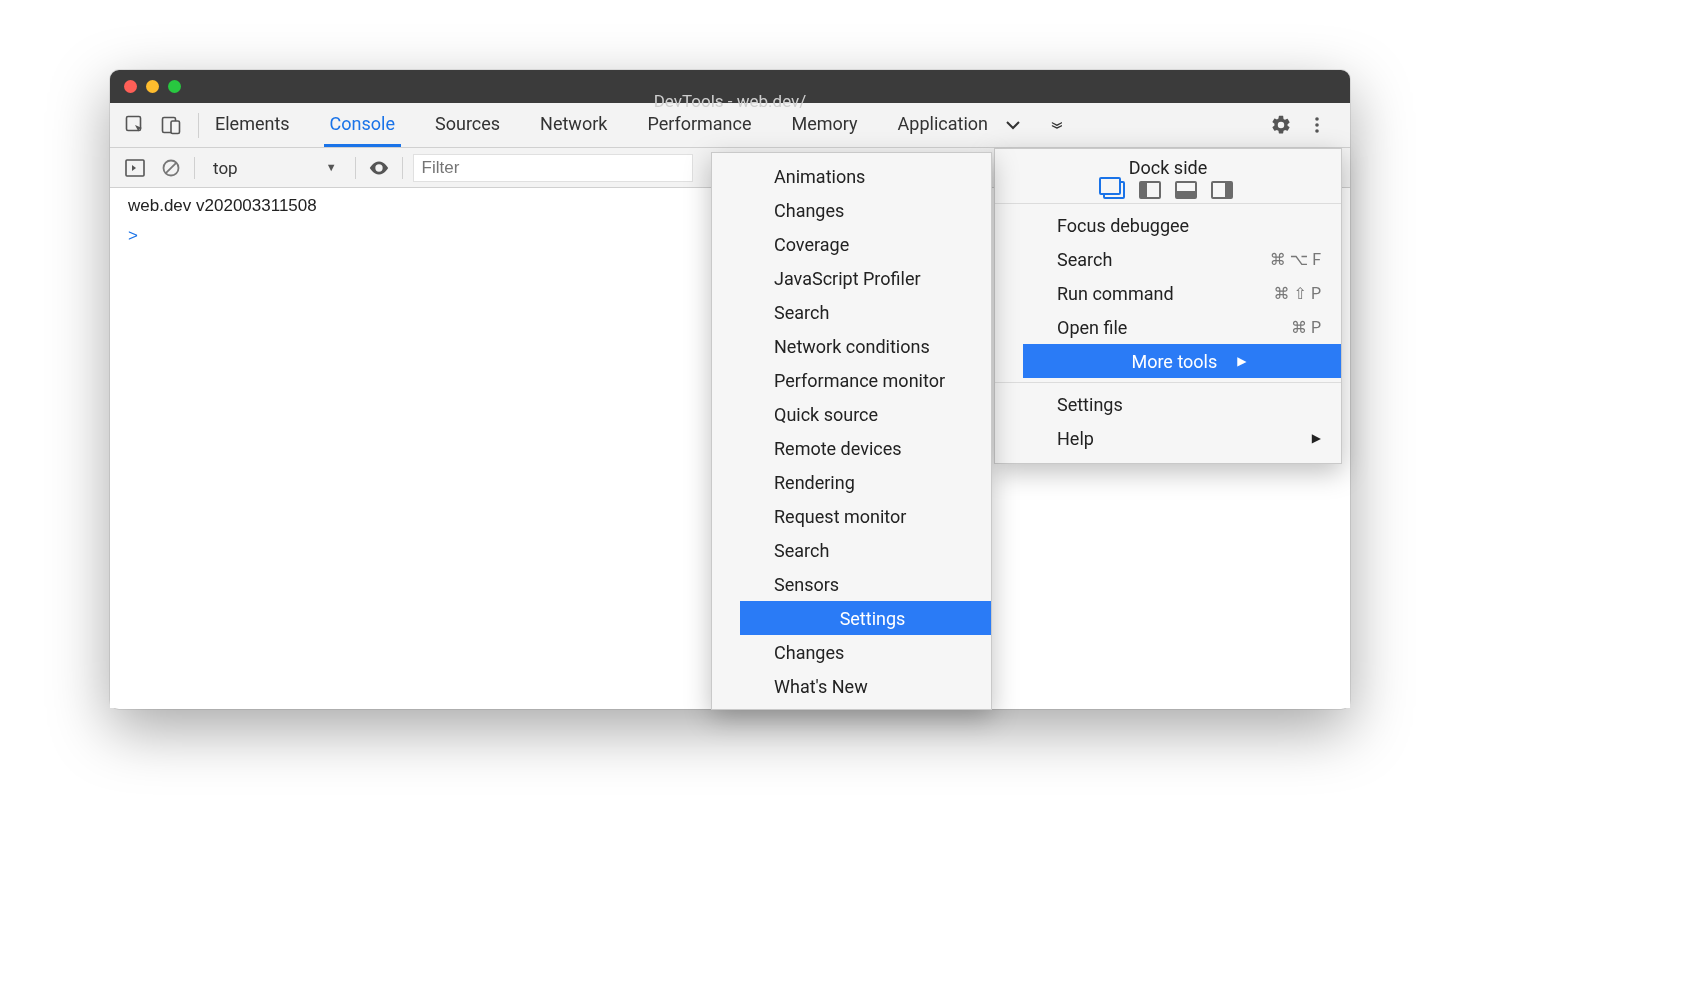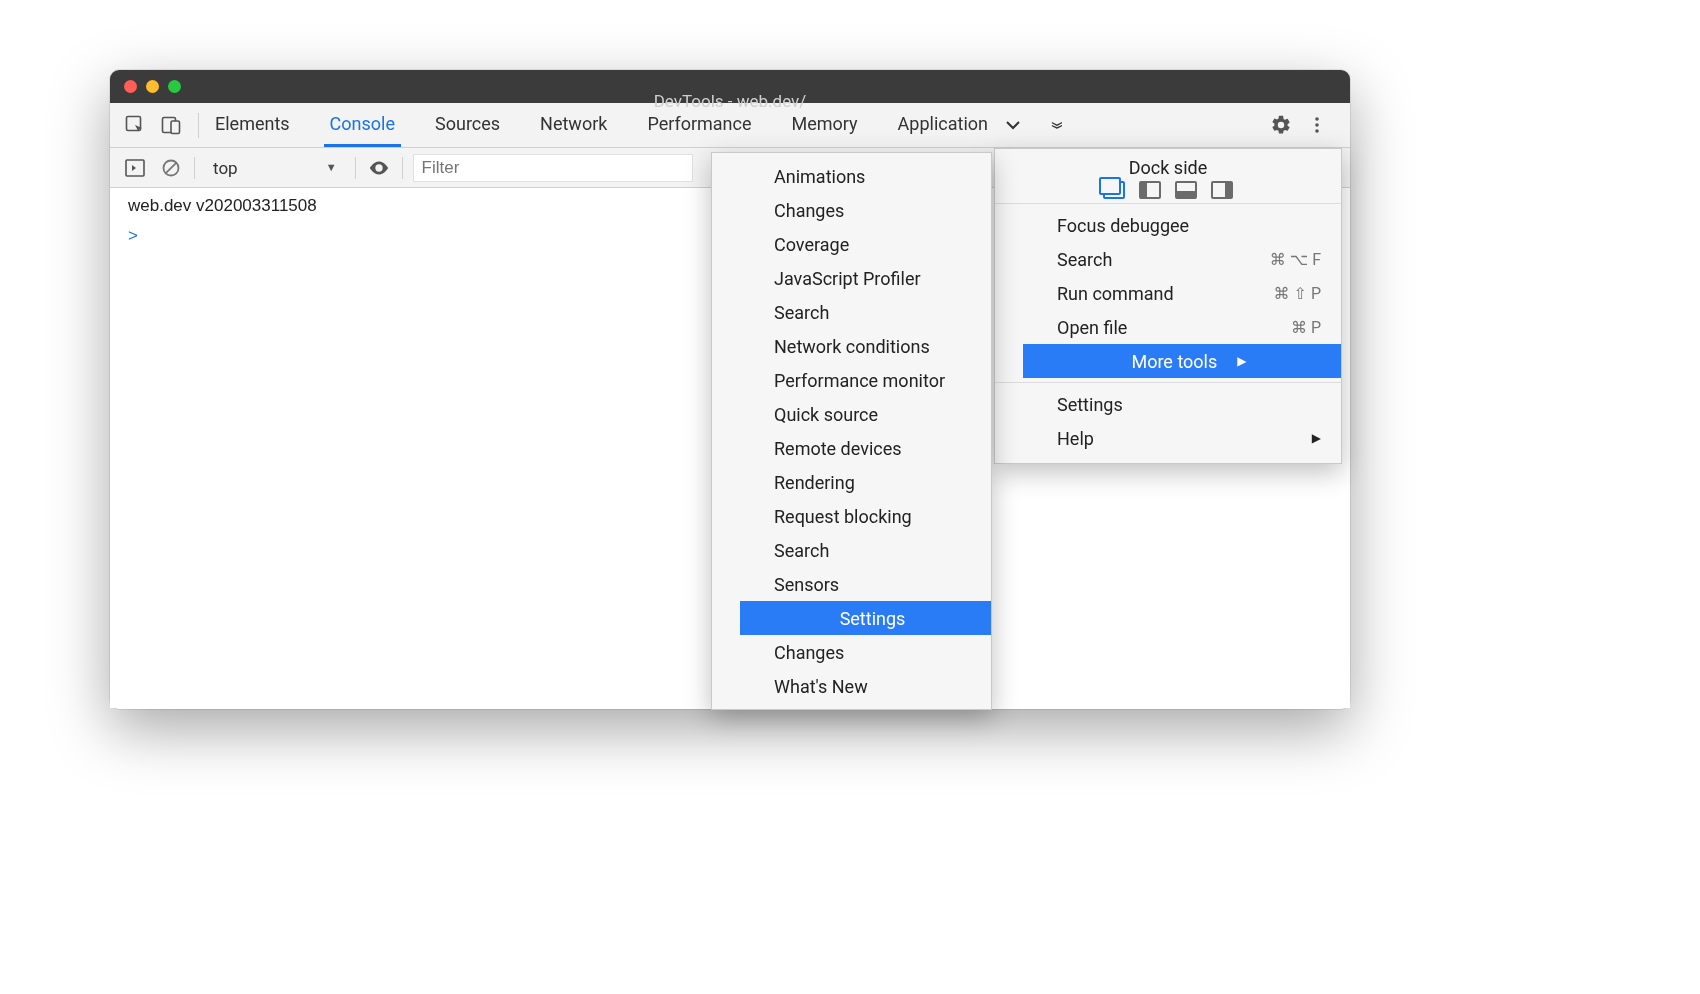--- a/index.html
+++ b/index.html
@@ -345,21 +345,21 @@
       <div class="menu-item">Animations</div>
       <div class="menu-item">Changes</div>
       <div class="menu-item">Coverage</div>
       <div class="menu-item">JavaScript Profiler</div>
       <div class="menu-item">Search</div>
       <div class="menu-item">Network conditions</div>
       <div class="menu-item">Performance monitor</div>
       <div class="menu-item">Quick source</div>
       <div class="menu-item">Remote devices</div>
       <div class="menu-item">Rendering</div>
-      <div class="menu-item">Request blocking</div>
+      <div class="menu-item">Request monitor</div>
       <div class="menu-item">Search</div>
       <div class="menu-item">Sensors</div>
       <div class="menu-item highlight">Settings</div>
       <div class="menu-item">Changes</div>
       <div class="menu-item">What's New</div>
     </div>
 
 </div>
 
 </body></html>

